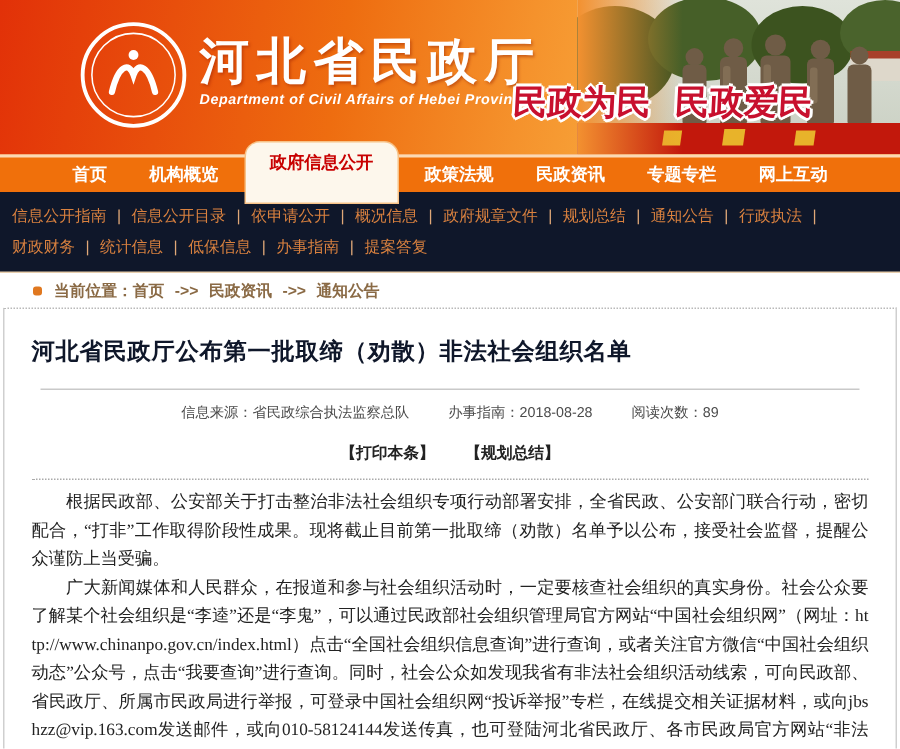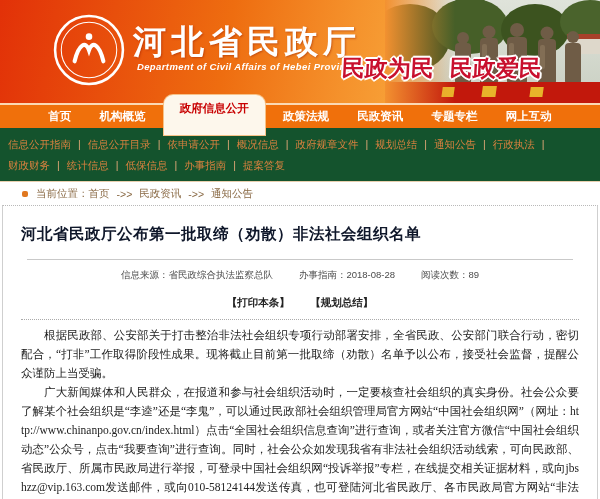--- a/index.html
+++ b/index.html
@@ -11,21 +11,21 @@
   }
 
   
   .header {
     position:relative; width:600px; height:103px;
     background:linear-gradient(100deg,#e23108 0%,#ee6d10 38%,#f5922c 58%,#f8a93e 72%);
     overflow:hidden;
   }
   .photo-wrap { position:absolute; right:0; top:0; width:215px; height:103px; }
   .seal { position:absolute; left:52px; top:13px; width:74px; height:74px; }
-  .site-title { position:absolute; left:133px; top:24px; color:#fff;text-align:center; }
+  .site-title { position:absolute; left:133px; top:24px; color:#fff; }
   .site-title .cn {
     font-size:33px; font-weight:bold; letter-spacing:5px; line-height:36px;
     text-shadow:1px 1px 2px rgba(150,30,0,.45);
     font-family:"Liberation Serif","DejaVu Serif",serif;
   }
   .site-title .en {
     display:block; font-size:9.5px; font-weight:bold; letter-spacing:.4px; margin-top:1px;font-style:italic;
   }
   .slogan {
     position:absolute; left:342px; top:53px; width:220px;
@@ -51,31 +51,31 @@
   .nav-tab.active {
     background:#fdf7ec; color:#c80000;
     border-radius:9px 9px 0 0;
     padding:6px 16px 19px;
     position:relative; top:-2px;
     box-shadow:0 0 0 1px #f7c287;
   }
 
   
   .subnav {
-    width:600px; background:#14532d; padding:6px 8px 5px;
+    width:600px; background:#0f172a; padding:6px 8px 5px;
     font-size:10.5px; line-height:21px;
     border-bottom:1px solid #e8cfae;
   }
   .subnav a { color:#d9813f; text-decoration:none; cursor:pointer; white-space:nowrap; }
   .subnav .sep { color:#e0a878; margin:0 7px; }
 
   
   .breadcrumb {
     width:600px; padding:5px 8px 4px; font-size:10.5px; color:#8a6a45;
-    display:flex; align-items:center;
+    display:flex; align-items:center;font-weight:bold;
   }
   .crumb-bullet {
     width:6px; height:6px; background:#e07820; border-radius:2px;
     display:inline-block; margin:0 8px 0 14px;
   }
   .breadcrumb a { color:#8a6a45; text-decoration:none; cursor:pointer; }
   .breadcrumb .bsep { margin:0 7px; color:#8a6a45; }
 
   
   .article {

